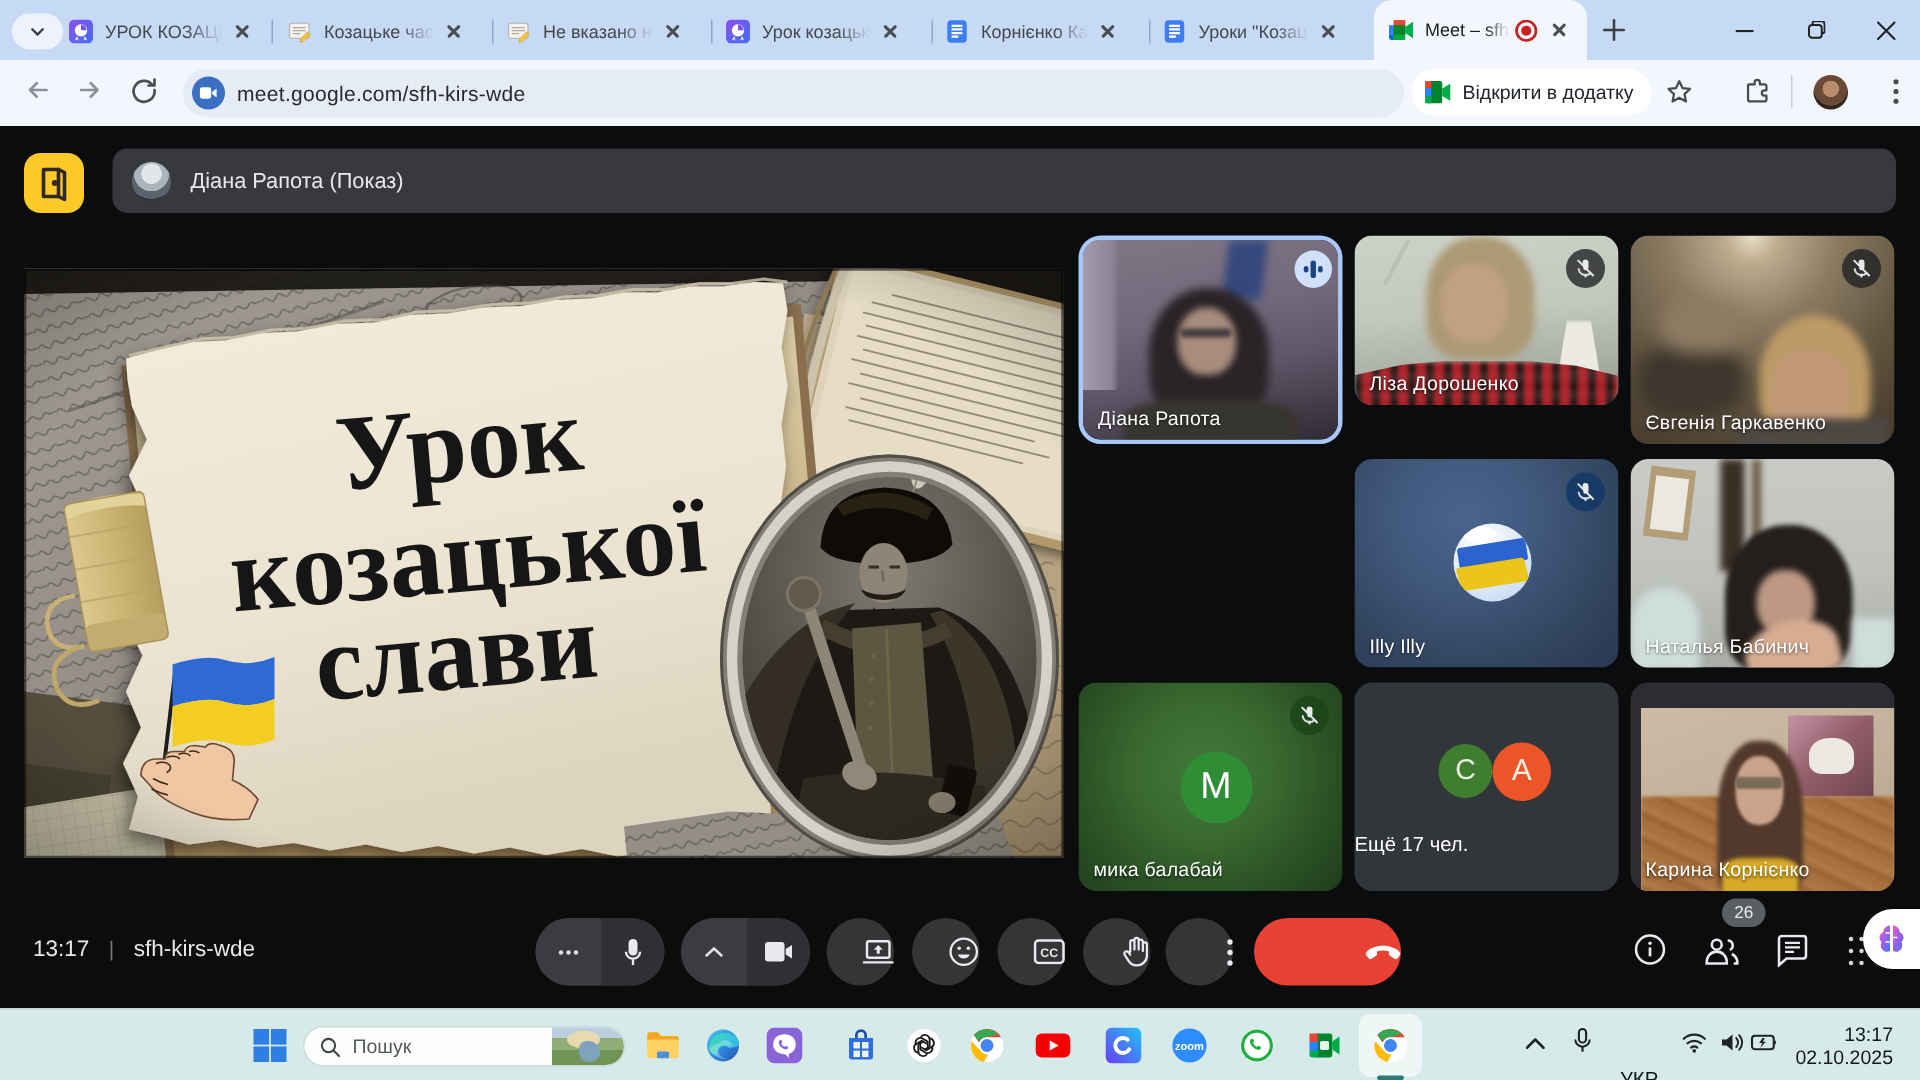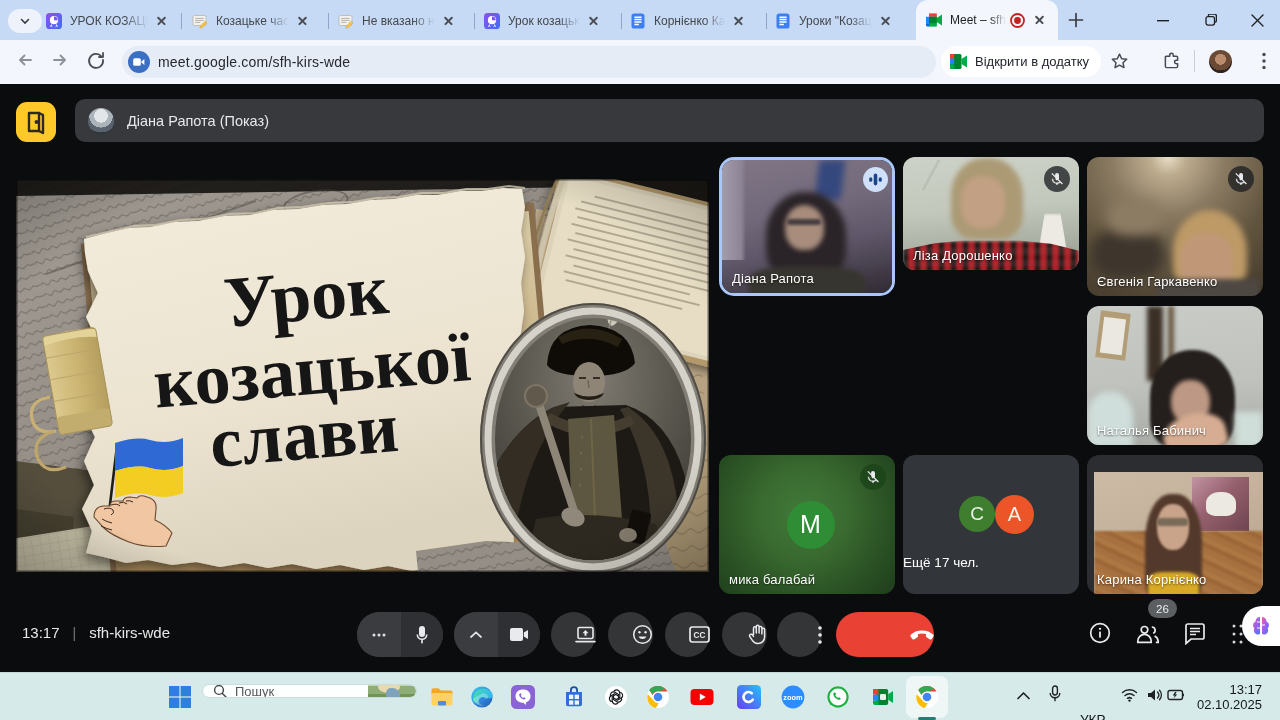--- a/index.html
+++ b/index.html
@@ -479,20 +479,39 @@
               <path d="M3.1 6.8 a3.9 3.9 0 0 0 6.6 2.8 l1 1 a5.3 5.3 0 0 1 -8.9 -3.8z" opacity=".9"></path>
               <rect x="6.3" y="10.5" width="1.4" height="2.4"></rect>
             </g>
             <path d="M1.8 1.4 L12.4 12" stroke="#e8eaed" stroke-width="1.3"></path>
           </svg>
       </div>
       <div class="nlabel">Євгенія Гаркавенко</div>
     </div>
 
 
+    <div class="tile" style="left:903px;top:222px;width:176px;height:139px;">
+      <div class="abs" style="inset:0;background:radial-gradient(circle at 42% 28%,#49658b 0%,#40587c 35%,#32455f 70%,#283850 100%);"></div>
+      <div class="abs" style="left:52%;top:50%;transform:translate(-50%,-52%);width:52px;height:52px;border-radius:50%;background:radial-gradient(circle at 38% 28%,#ffffff 0%,#e6eefb 40%,#bdd5f2 100%);overflow:hidden;">
+        <div class="abs" style="left:6%;top:25%;width:88%;height:28%;background:#2c63cc;transform:rotate(-9deg);border-radius:2px;"></div>
+        <div class="abs" style="left:6%;top:50%;width:88%;height:30%;background:#ecc51c;transform:rotate(-9deg) skewX(5deg);border-radius:2px;"></div>
+        <div class="abs" style="left:10%;top:4%;width:46%;height:20%;background:#fff;border-radius:50%;opacity:.9"></div>
+      </div>
+      <div class="mute" style="background:#173a66;">
+        <svg width="14" height="14" viewBox="0 0 14 14">
+            <g fill="#e8eaed">
+              <path d="M5 3 a2 2 0 0 1 4 0 v3.2 a2 2 0 0 1 -3.3 1.5z"></path>
+              <path d="M3.1 6.8 a3.9 3.9 0 0 0 6.6 2.8 l1 1 a5.3 5.3 0 0 1 -8.9 -3.8z" opacity=".9"></path>
+              <rect x="6.3" y="10.5" width="1.4" height="2.4"></rect>
+            </g>
+            <path d="M1.8 1.4 L12.4 12" stroke="#e8eaed" stroke-width="1.3"></path>
+          </svg>
+      </div>
+      <div class="nlabel">Illy Illy</div>
+    </div>
 
     <div class="tile" style="left:1087px;top:222px;width:176px;height:139px;">
       <div class="abs" style="inset:0;background:linear-gradient(178deg,#c8cbc6 0%,#bfc2bd 55%,#a7aaa5 100%);"></div>
       <div class="abs" style="left:6%;top:4%;width:17%;height:34%;background:#b29d77;transform:rotate(7deg);display:flex;align-items:center;justify-content:center;">
           <div style="width:72%;height:76%;background:#eae8e1;"></div>
         </div>
       <div class="abs" style="left:34%;top:0;width:9%;height:54%;background:#3a2f25;filter:blur(2.5px);"></div>
       <div class="abs" style="left:46%;top:0;width:3.5%;height:46%;background:#6b5a46;filter:blur(2px);"></div>
       <div class="abs" style="left:0%;top:62%;width:26%;height:40%;background:#cfdeda;border-radius:45% 45% 0 0;filter:blur(3px);"></div>
       <div class="abs" style="left:36%;top:32%;width:48%;height:70%;background:#241e1c;border-radius:48% 48% 28% 28%;filter:blur(1.8px);"></div>
@@ -666,21 +685,21 @@
 
     <svg class="tbi" style="left:168px">
         <g fill="#2f7fe0">
           <rect x="1" y="1" width="10.4" height="10.4"></rect>
           <rect x="12.6" y="1" width="10.4" height="10.4"></rect>
           <rect x="1" y="12.6" width="10.4" height="10.4"></rect>
           <rect x="12.6" y="12.6" width="10.4" height="10.4"></rect>
         </g>
       </svg>
 
-    <div style="position:absolute;left:202px;top:11px;width:215px;height:14px;border-radius:14px;background:#fdfefe;border:1px solid #c9dcd9;box-sizing:border-box;display:flex;align-items:center;overflow:hidden;text-align:center;">
+    <div style="position:absolute;left:202px;top:11px;width:215px;height:27px;border-radius:14px;background:#fdfefe;border:1px solid #c9dcd9;box-sizing:border-box;display:flex;align-items:center;overflow:hidden;text-align:center;">
       <svg style="margin-left:10px" width="14" height="14" viewBox="0 0 14 14">
           <circle cx="6" cy="6" r="4.4" fill="none" stroke="#3f4448" stroke-width="1.4"></circle>
           <path d="M9.4 9.4 L13 13" stroke="#3f4448" stroke-width="1.4" stroke-linecap="round"></path>
         </svg>
       <span style="margin-left:8px;font-size:13px;color:#56595c;">Пошук</span>
       <div style="margin-left:auto;width:48px;height:27px;background:linear-gradient(180deg,#b9cfe0 0 30%,#8fae77 30% 60%,#6f9455 60% 100%);border-radius:0 14px 14px 0;position:relative;overflow:hidden;">
          <div style="position:absolute;left:10px;top:3px;width:22px;height:12px;background:#e8d9b0;border-radius:50%;"></div>
          <div style="position:absolute;left:18px;top:10px;width:14px;height:14px;background:#7fa3bc;border-radius:40% 60% 50% 50%;"></div>
       </div>
     </div>

